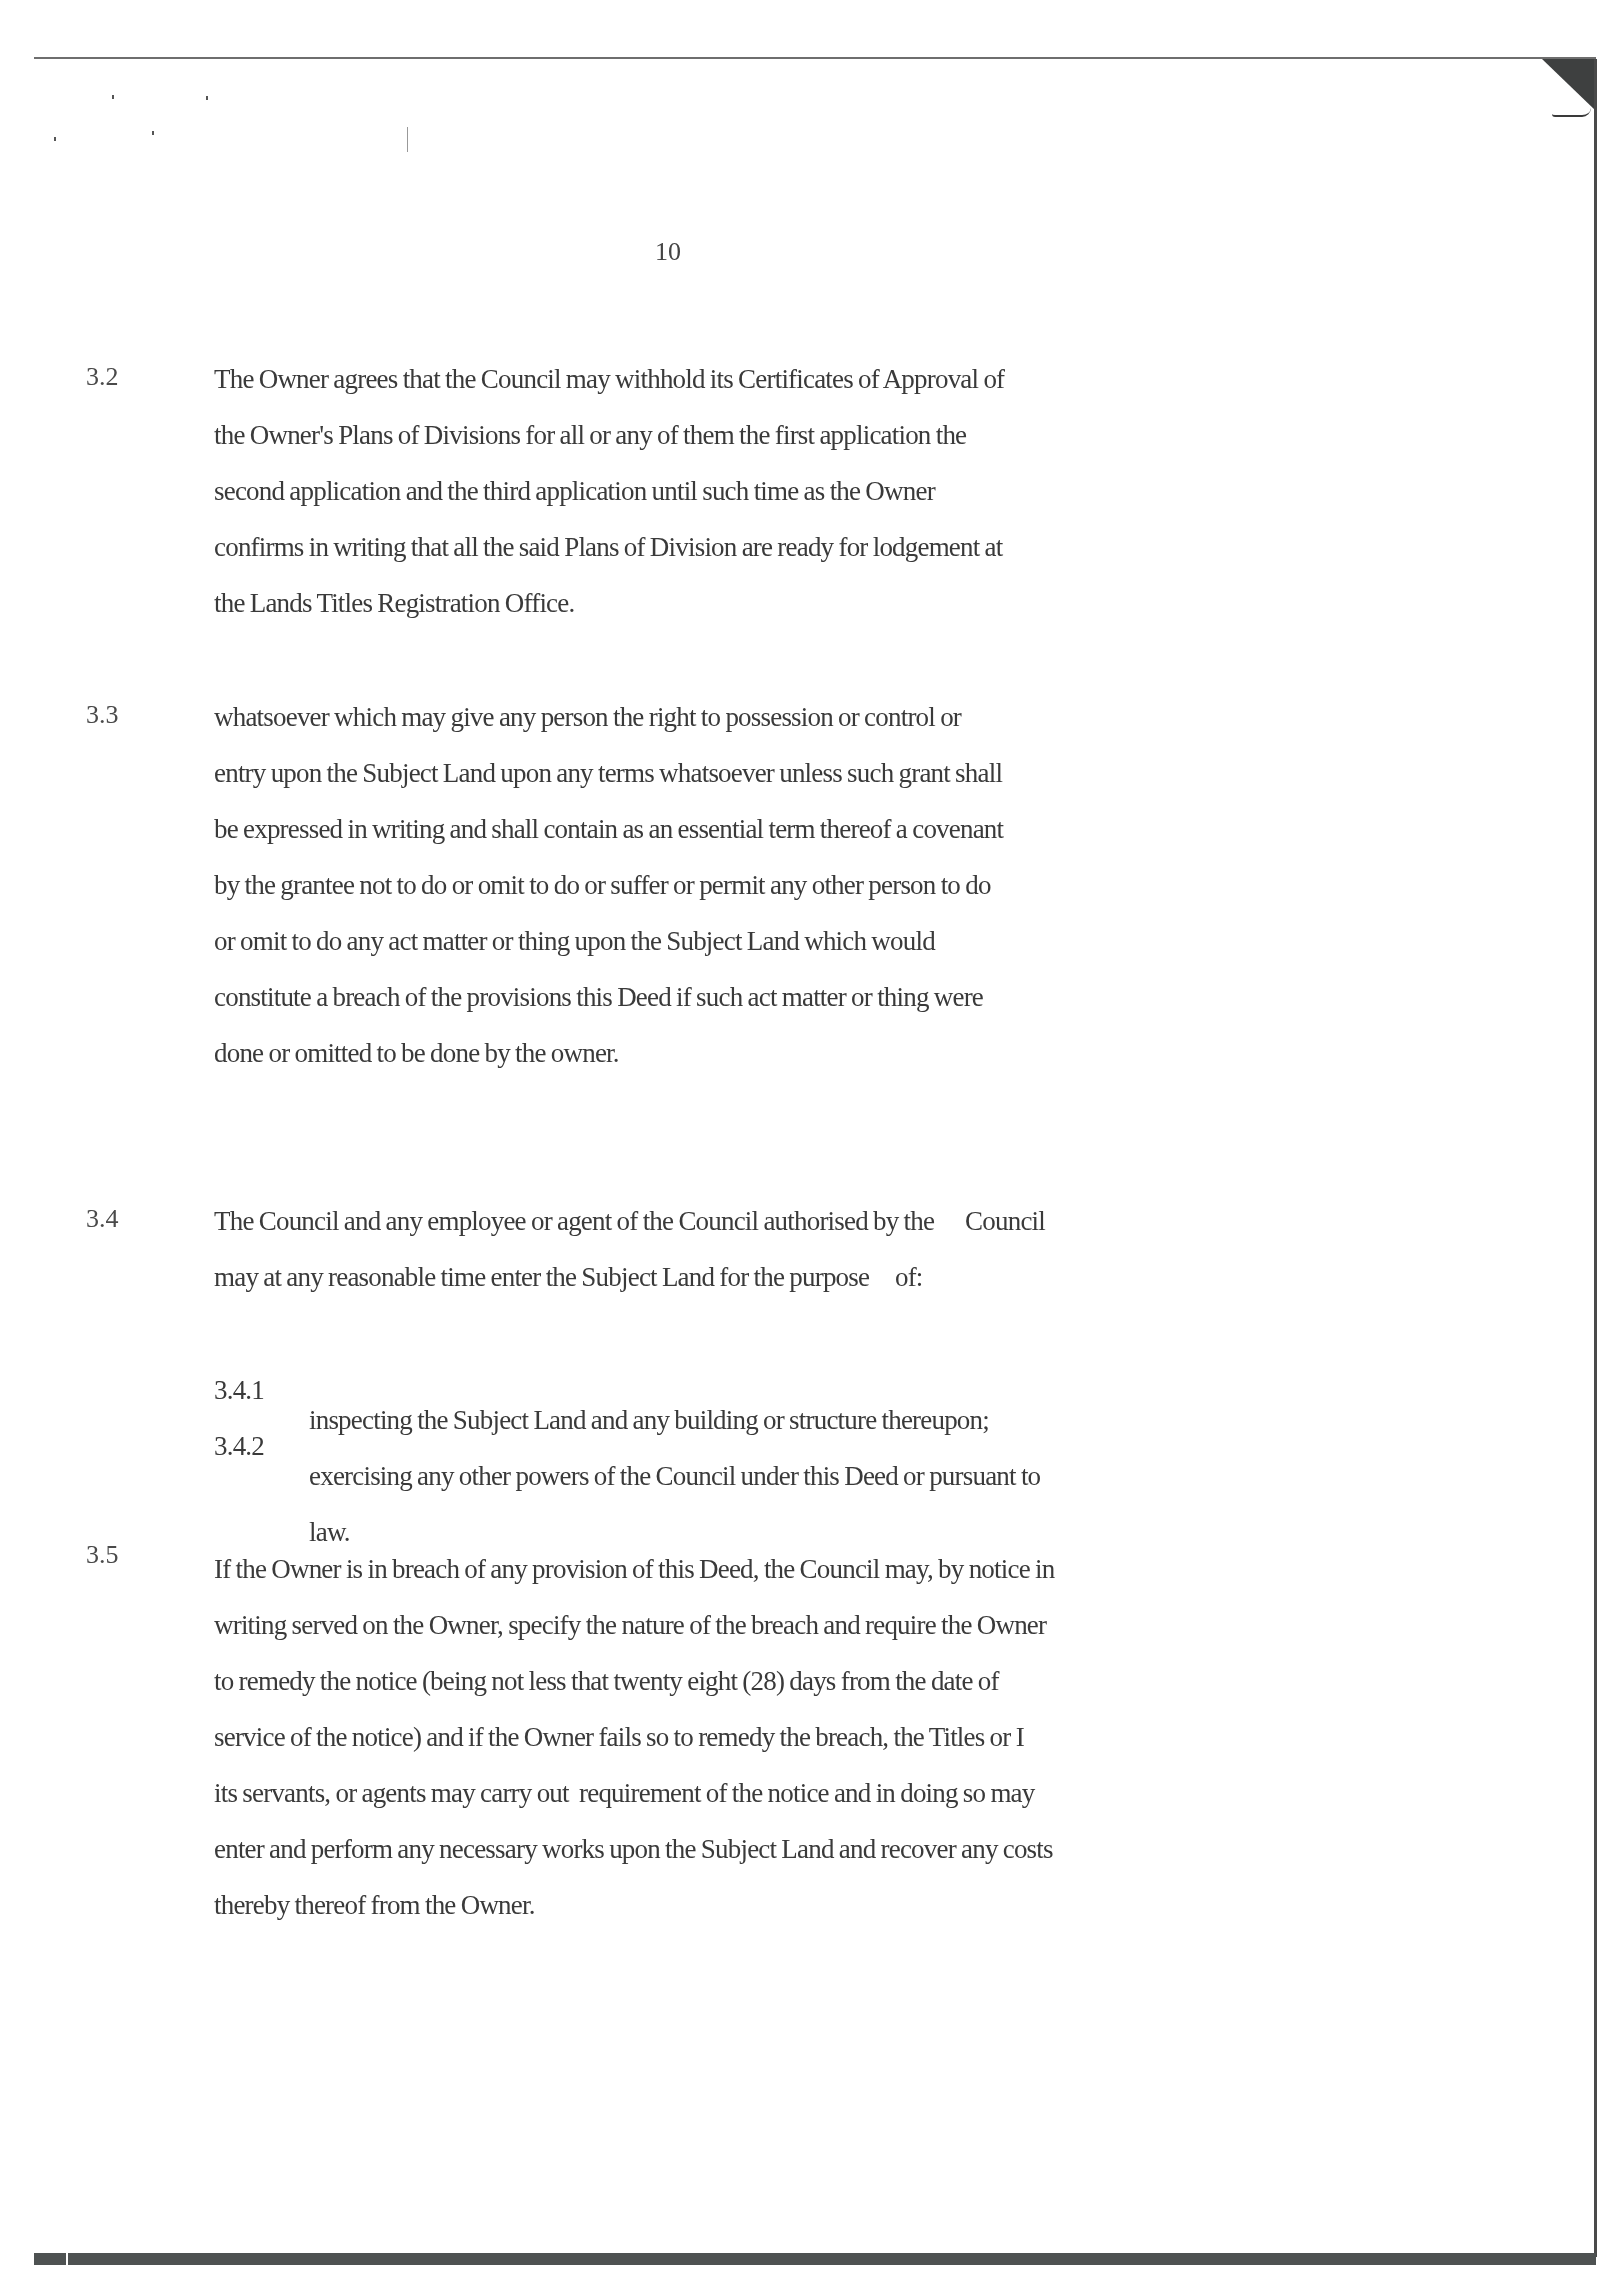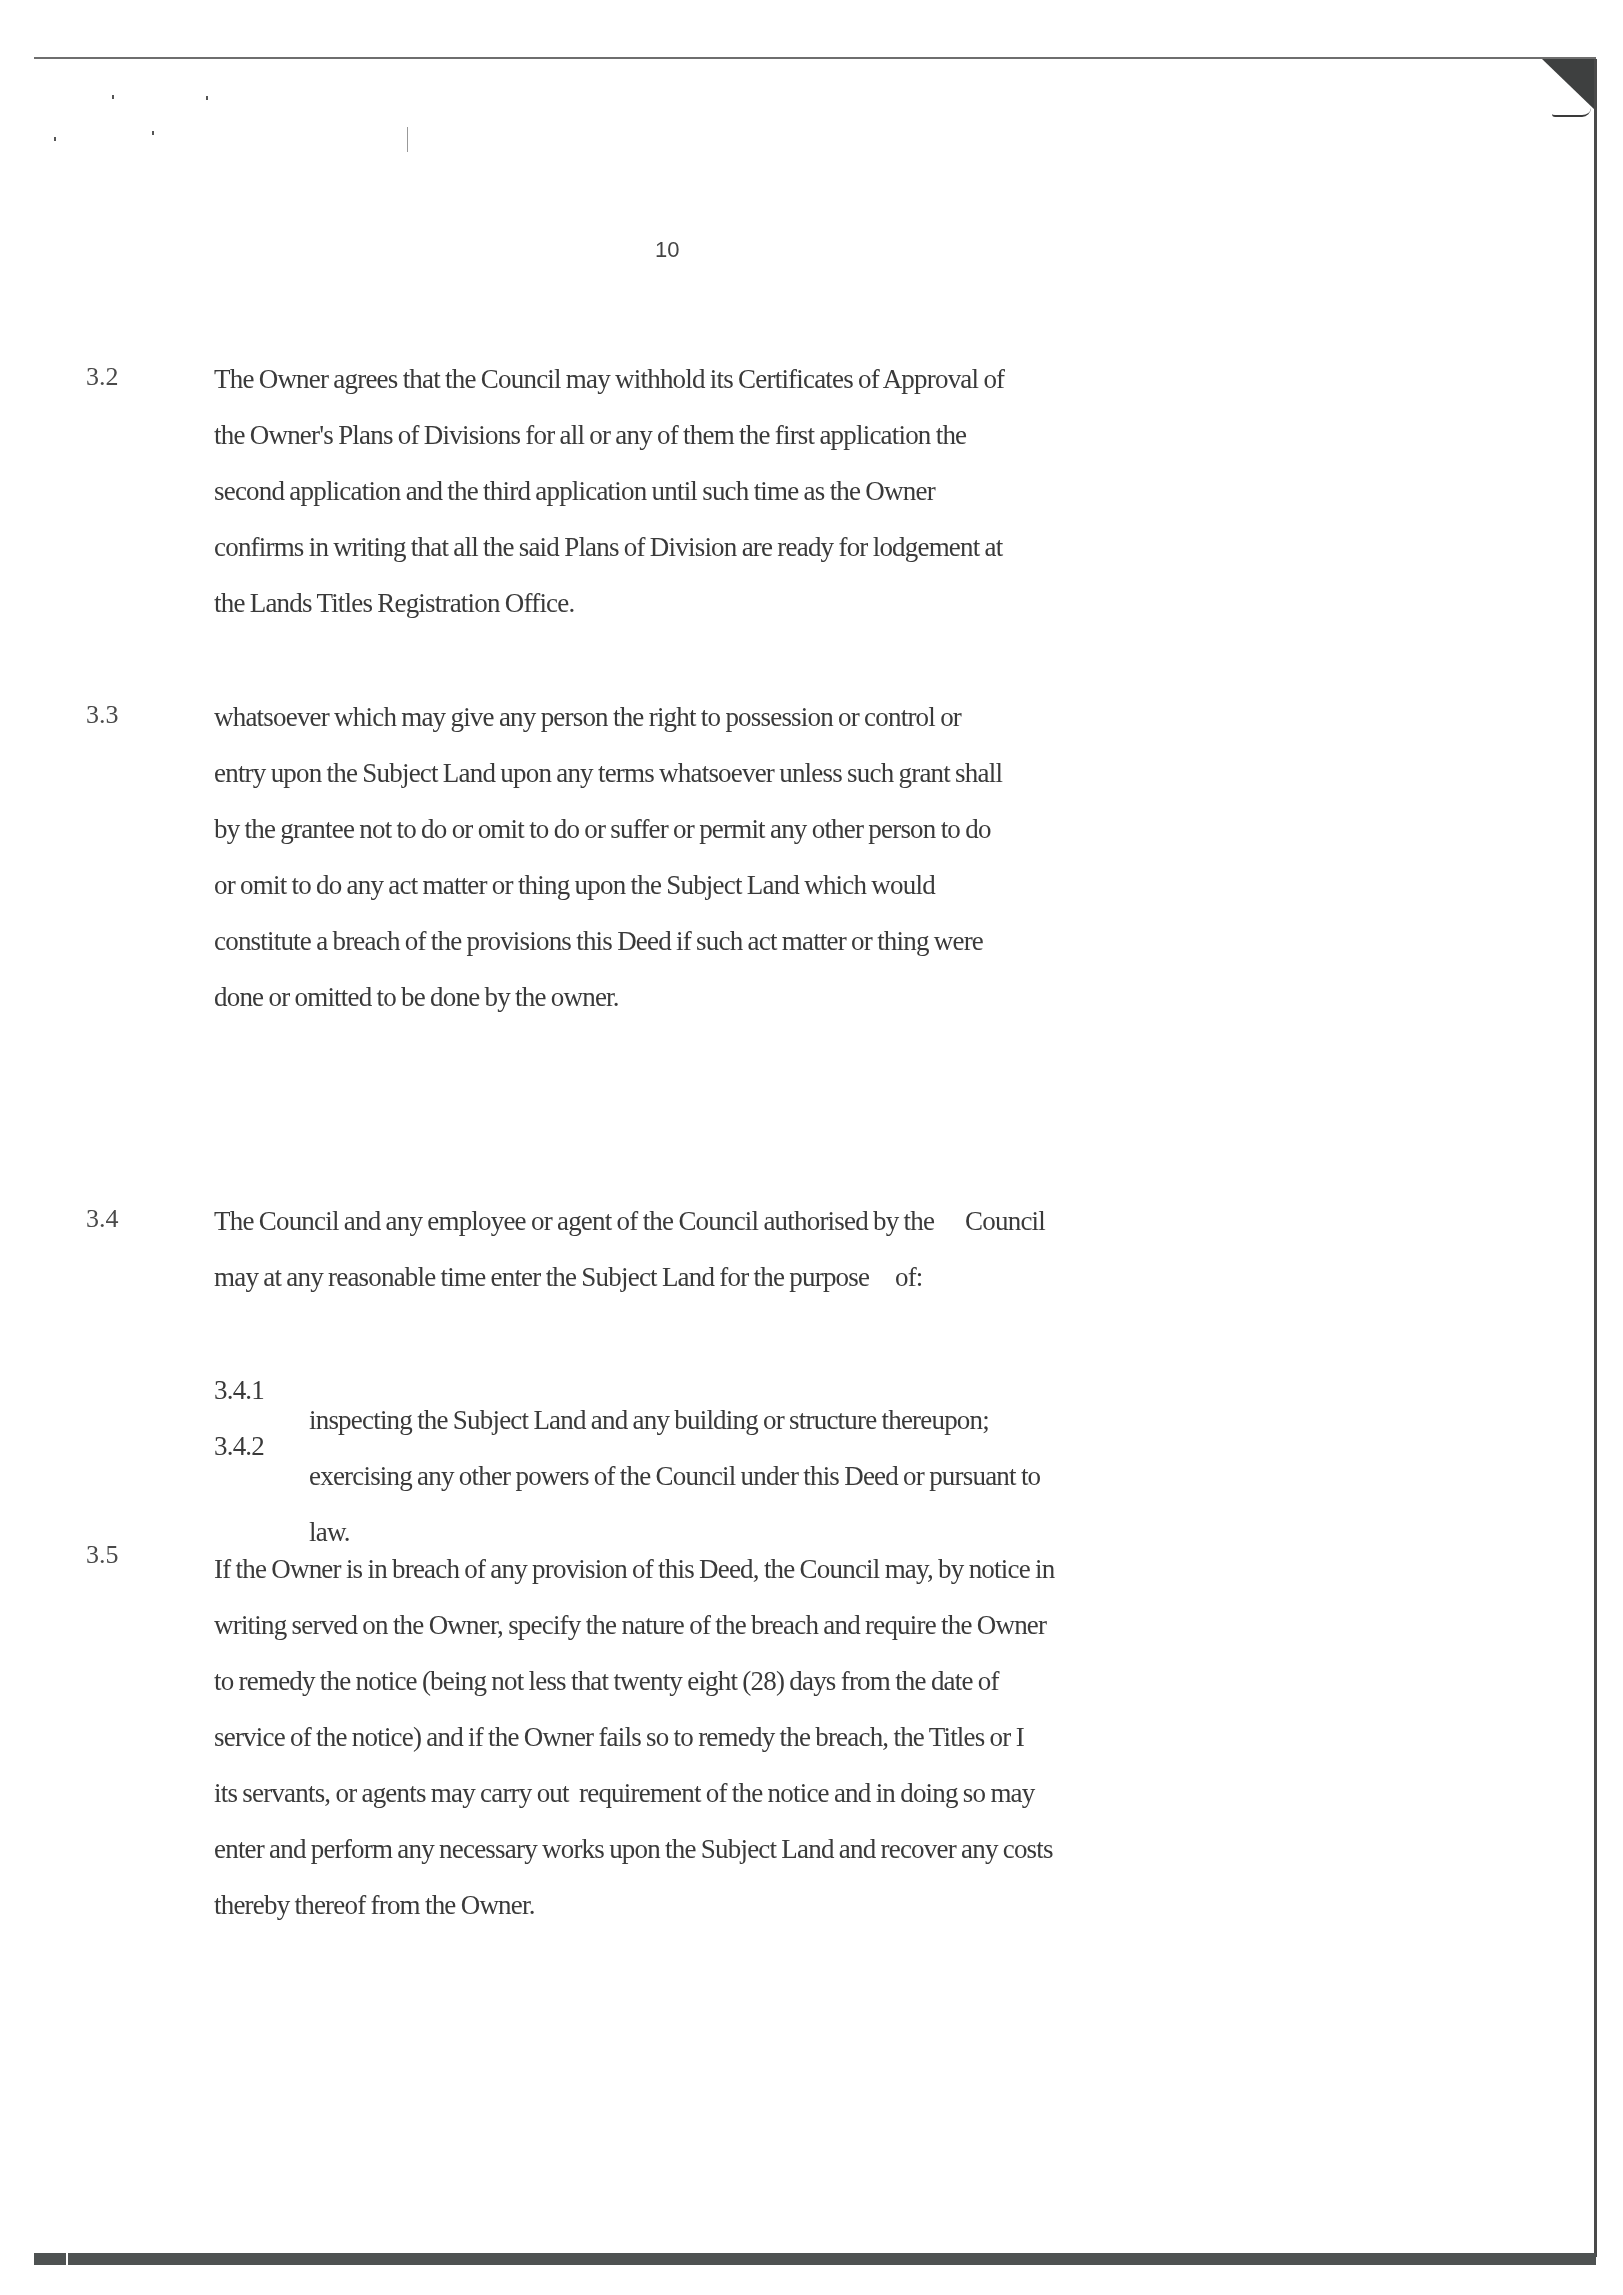--- a/index.html
+++ b/index.html
@@ -29,22 +29,22 @@
       position: absolute; left: 34px; top: 2253px; width: 1562px; height: 12px;
       background: #4e5252;
     }
     .bottom-bar-gap {
       position: absolute; left: 66px; top: 2253px; width: 1.7px; height: 12px;
       background: #ffffff;
     }
     .speck { position: absolute; width: 1.7px; height: 4.2px; background: #555; }
     .page-number {
       position: absolute; left: 655px; top: 237px;
-      font-family: Liberation Sans, sans-serif;
-      font-size: 22px; color: #444; text-align: center;
+      font-family: Liberation Serif, serif;
+      font-size: 26px; color: #444; text-align: center;
     }
     .clause {
       position: absolute; left: 0; width: 1623px;
     }
     .clause-num {
       position: absolute; left: 86px; font-size: 26px; color: #4a4a4a;
     }
     .clause-body {
       position: absolute; left: 214px; width: 1070px;
     }
@@ -87,20 +87,21 @@
     <span class="line">confirms in writing that all the said Plans of Division are ready for lodgement at</span>
     <span class="line">the Lands Titles Registration Office.</span>
   </div>
 </div>
 
 <div class="clause" style="top:700px;">
   <span class="clause-num">3.3</span>
   <div class="clause-body">
     <span class="line">whatsoever which may give any person the right to possession or control or</span>
     <span class="line">entry upon the Subject Land upon any terms whatsoever unless such grant shall</span>
+    <span class="line">be expressed in writing and shall contain as an essential term thereof a covenant</span>
     <span class="line">by the grantee not to do or omit to do or suffer or permit any other person to do</span>
     <span class="line">or omit to do any act matter or thing upon the Subject Land which would</span>
     <span class="line">constitute a breach of the provisions this Deed if such act matter or thing were</span>
     <span class="line">done or omitted to be done by the owner.</span>
   </div>
 </div>
 
 <div class="clause" style="top:1204px;">
   <span class="clause-num">3.4</span>
   <div class="clause-body" style="width:1099px;">

